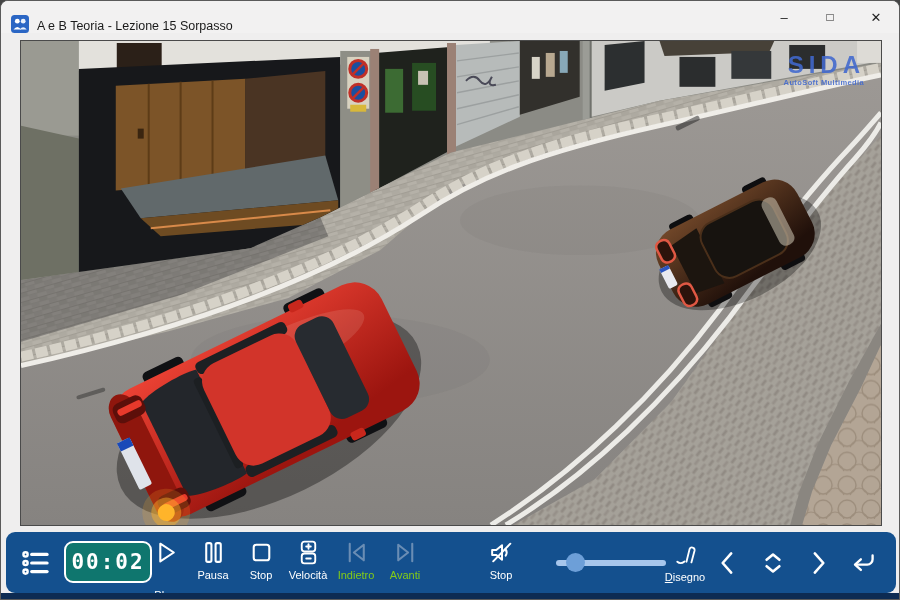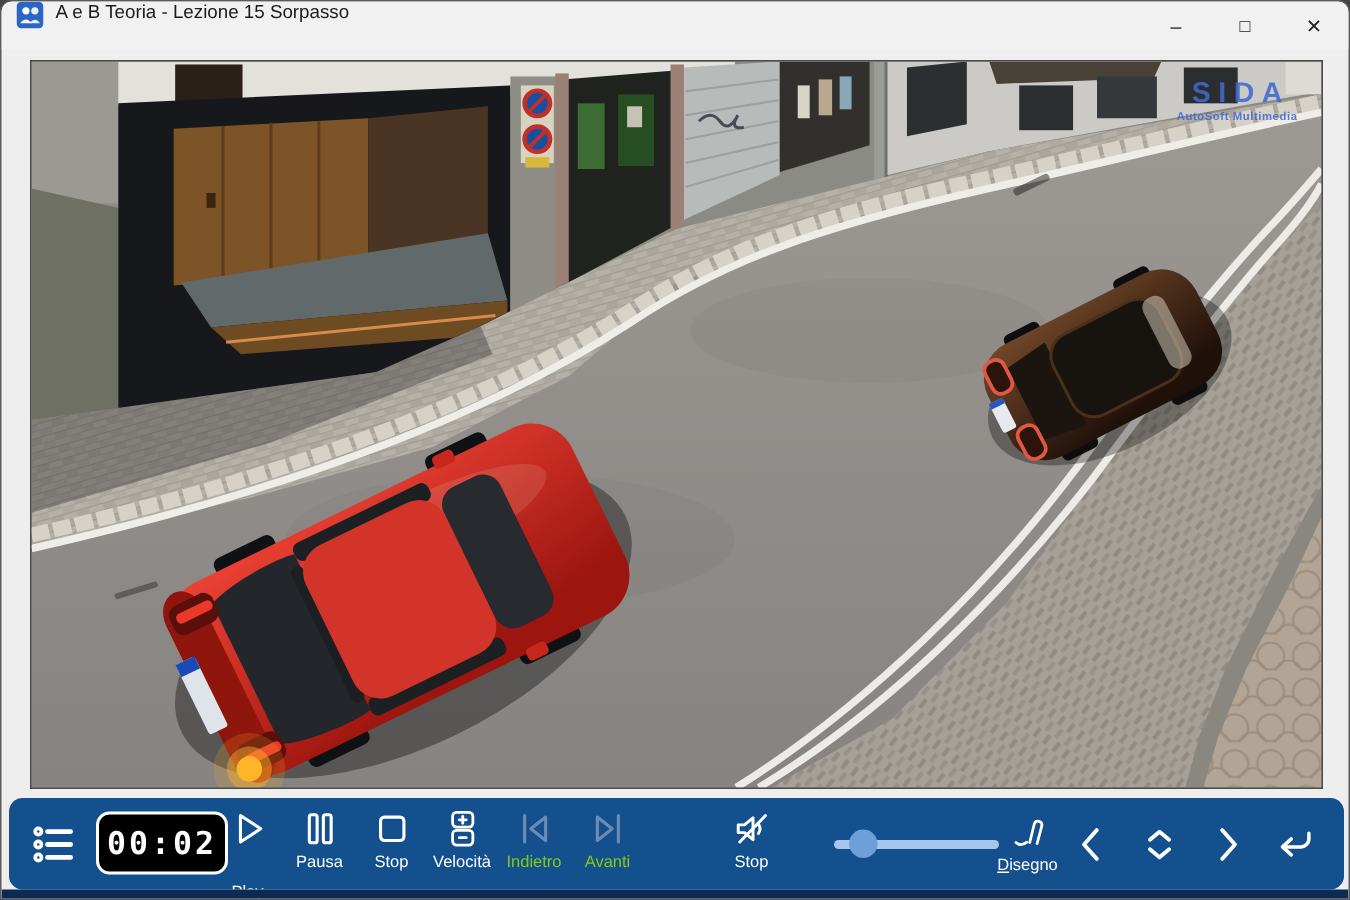--- a/index.html
+++ b/index.html
@@ -6,59 +6,59 @@
   *{box-sizing:border-box;}
   .window{
     position:relative;width:900px;height:600px;margin:0 auto;
     background:#efeeee;overflow:hidden;
     font-family:"Liberation Sans",sans-serif;
     border:1px solid #5a5a5a;border-radius:8px 8px 0 0;
   }
   
   .titlebar{
     position:absolute;left:0;top:0;width:100%;height:32px;
-    background:#f2f1f1;display:flex;align-items:flex-start;
+    background:#f2f1f1;display:flex;align-items:flex-end;
   }
   .app-icon{width:18px;height:18px;margin-left:10px;flex:0 0 auto;}
   .title-text{margin-left:8px;font-size:12.5px;color:#1a1a1a;}
   .win-controls{position:absolute;right:0;top:0;height:32px;display:flex;}
   .win-btn{width:46px;height:32px;display:flex;align-items:center;justify-content:center;
     font-size:13px;color:#222;}
   .win-btn.max{font-size:12px;}
   
   .video-frame{
     position:absolute;left:19px;top:39px;width:862px;height:486px;
     border:1px solid #4a4a4a;background:#8d8a86;overflow:hidden;
   }
   .scene{position:absolute;left:0;top:0;width:100%;height:100%;}
   .sida-logo{
     position:absolute;right:16px;top:12px;text-align:center;
     color:#4169cf;opacity:0.88;line-height:1;pointer-events:none;
   }
-  .sida-brand{font-size:19px;font-weight:bold;letter-spacing:5px;text-indent:5px;}
+  .sida-brand{font-size:24px;font-weight:bold;letter-spacing:5px;text-indent:5px;}
   .sida-tag{font-size:7.5px;font-weight:bold;letter-spacing:0.4px;margin-top:2px;}
   
   .toolbar{
     position:absolute;left:5px;top:531px;width:890px;height:61px;
     background:#14508e;border-radius:9px;
   }
   .bottom-edge{position:absolute;left:0;top:592px;width:100%;height:8px;background:#0d2b52;}
   .tb-item{position:absolute;top:0;height:61px;display:flex;flex-direction:column;
     align-items:center;justify-content:center;color:#fff;}
   .tb-btn{position:absolute;top:5px;height:52px;display:flex;flex-direction:column;
     align-items:center;justify-content:flex-start;color:#fff;}
   .tb-btn .ic{flex:0 0 auto;margin-top:2px;}
   .tb-lbl{font-size:11px;margin-top:3px;white-space:nowrap;}
   .tb-btn.disabled{color:#84cc16;}
   .tb-btn.disabled svg *{stroke:#6a8db4 !important;}
   .lbl-disegno{display:block;}
   .lbl-disegno::first-letter{text-decoration:underline;}
   .timer{
     position:absolute;left:58px;top:9px;width:88px;height:42px;
-    background:#000000;border:2px solid #ffffff;border-radius:9px;
+    background:#0f766e;border:2px solid #ffffff;border-radius:9px;
     display:flex;align-items:center;justify-content:center;
     font-family:"DejaVu Sans Mono",monospace;font-weight:bold;
     font-size:21px;color:#ffffff;letter-spacing:2px;
   }
   .slider{position:absolute;left:550px;top:0;width:110px;height:61px;}
   .slider-track{position:absolute;left:0;top:28px;width:100%;height:6px;border-radius:3px;background:#a7c6ec;}
   .slider-thumb{position:absolute;left:10px;top:21px;width:19px;height:19px;border-radius:50%;background:#6d9fd8;}
   .navic{position:absolute;top:15px;}
 </style>
 </head>

